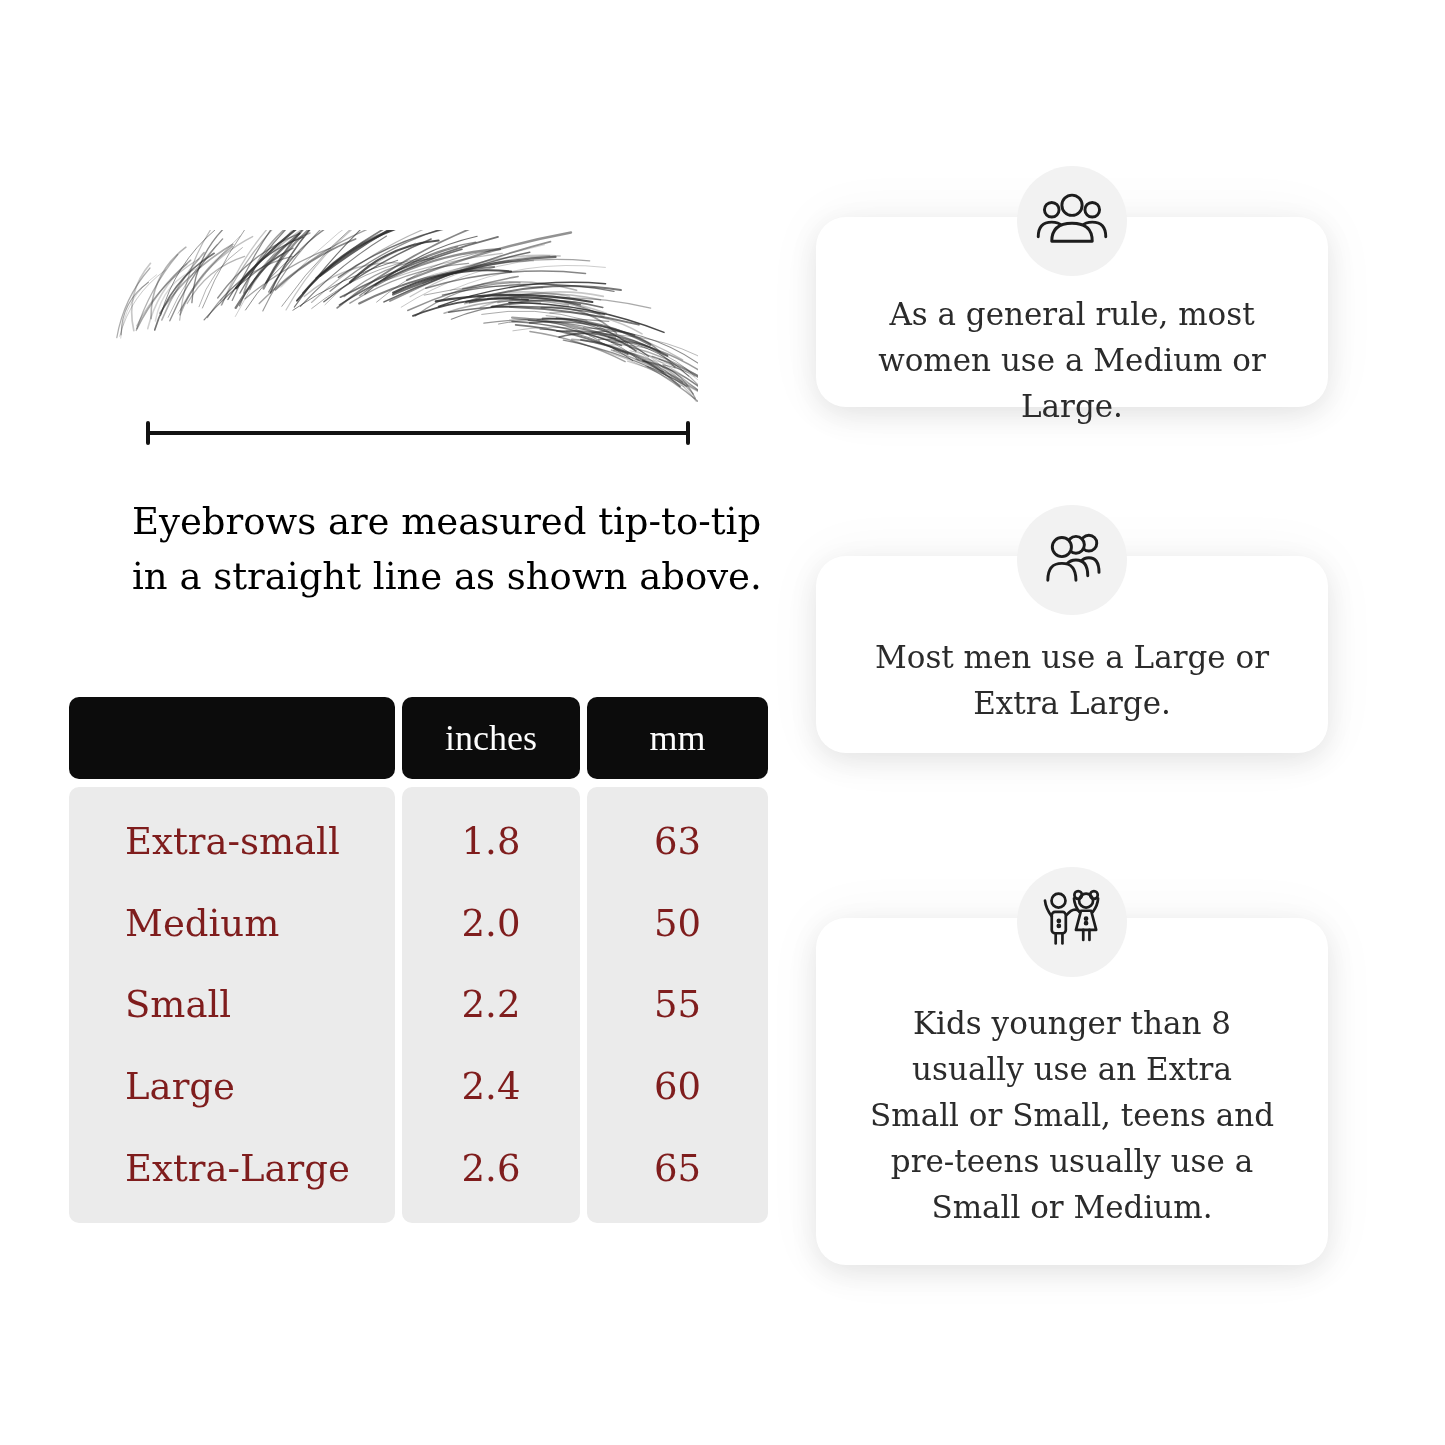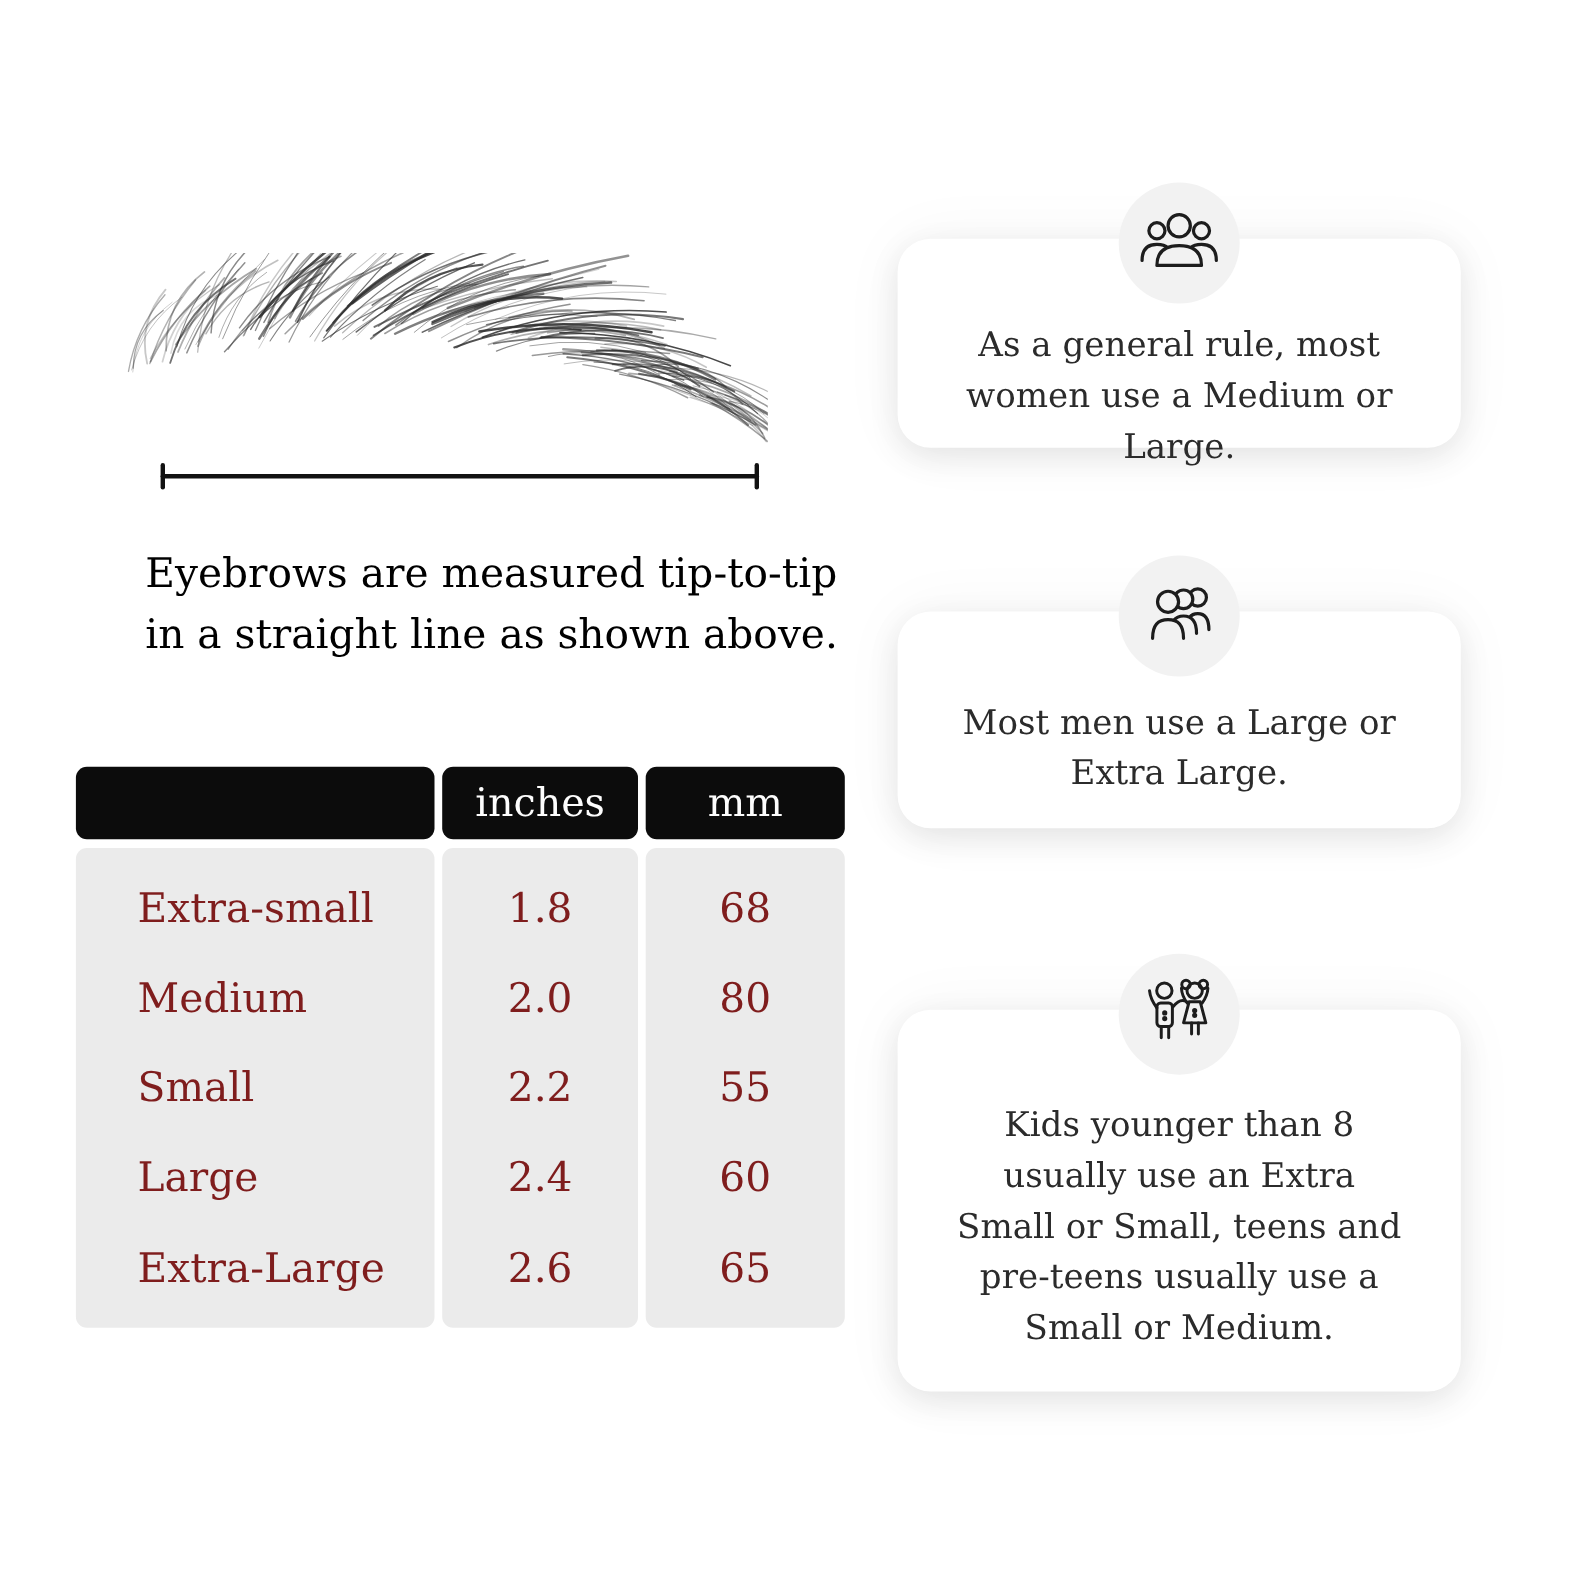--- a/index.html
+++ b/index.html
@@ -16,22 +16,22 @@
   .measure .cap.left{left:0}
   .measure .cap.right{right:0}
   .caption{position:absolute;left:132px;top:494px;margin:0;font-size:37px;line-height:55px;color:#000000;}
 
   
   .size-table{position:absolute;left:69px;top:697px;width:699px;display:flex;gap:7px;}
   .col{display:flex;flex-direction:column;gap:8px;}
   .col-label{width:326px}
   .col-inches{width:178px}
   .col-mm{width:181px}
-  .th{height:66px;background:#0c0c0c;border-radius:10px;color:#fdfdfd;font-size:36px;
-      display:flex;align-items:center;justify-content:center;}
+  .th{height:82px;background:#0c0c0c;border-radius:10px;color:#fdfdfd;font-size:36px;
+      display:flex;align-items:center;justify-content:center;font-family:Liberation Serif, serif;}
   .tb{height:436px;background:#ebebeb;border-radius:10px;padding:14px 0;box-sizing:border-box;
       display:flex;flex-direction:column;}
   .cell{height:81.6px;display:flex;align-items:center;font-size:37px;color:#7f1d1d;}
   .col-label .cell{padding-left:56px;}
   .col-inches .cell,.col-mm .cell{justify-content:center;}
 
   
   .card{position:absolute;left:816px;width:512px;background:#ffffff;border-radius:30px;
         box-shadow:0 8px 28px rgba(0,0,0,.09),0 0 60px rgba(0,0,0,.045);
         display:flex;justify-content:center;box-sizing:border-box;}
@@ -248,22 +248,22 @@
         <div class="cell">1.8</div>
         <div class="cell">2.0</div>
         <div class="cell">2.2</div>
         <div class="cell">2.4</div>
         <div class="cell">2.6</div>
       </div>
     </div>
     <div class="col col-mm">
       <div class="th">mm</div>
       <div class="tb">
-        <div class="cell">68</div>
-        <div class="cell">80</div>
+        <div class="cell">63</div>
+        <div class="cell">50</div>
         <div class="cell">55</div>
         <div class="cell">60</div>
         <div class="cell">65</div>
       </div>
     </div>
   </div>
 
   <article class="card card-women">
     <div class="badge">
       <svg viewBox="0 0 64 64" aria-hidden="true">

